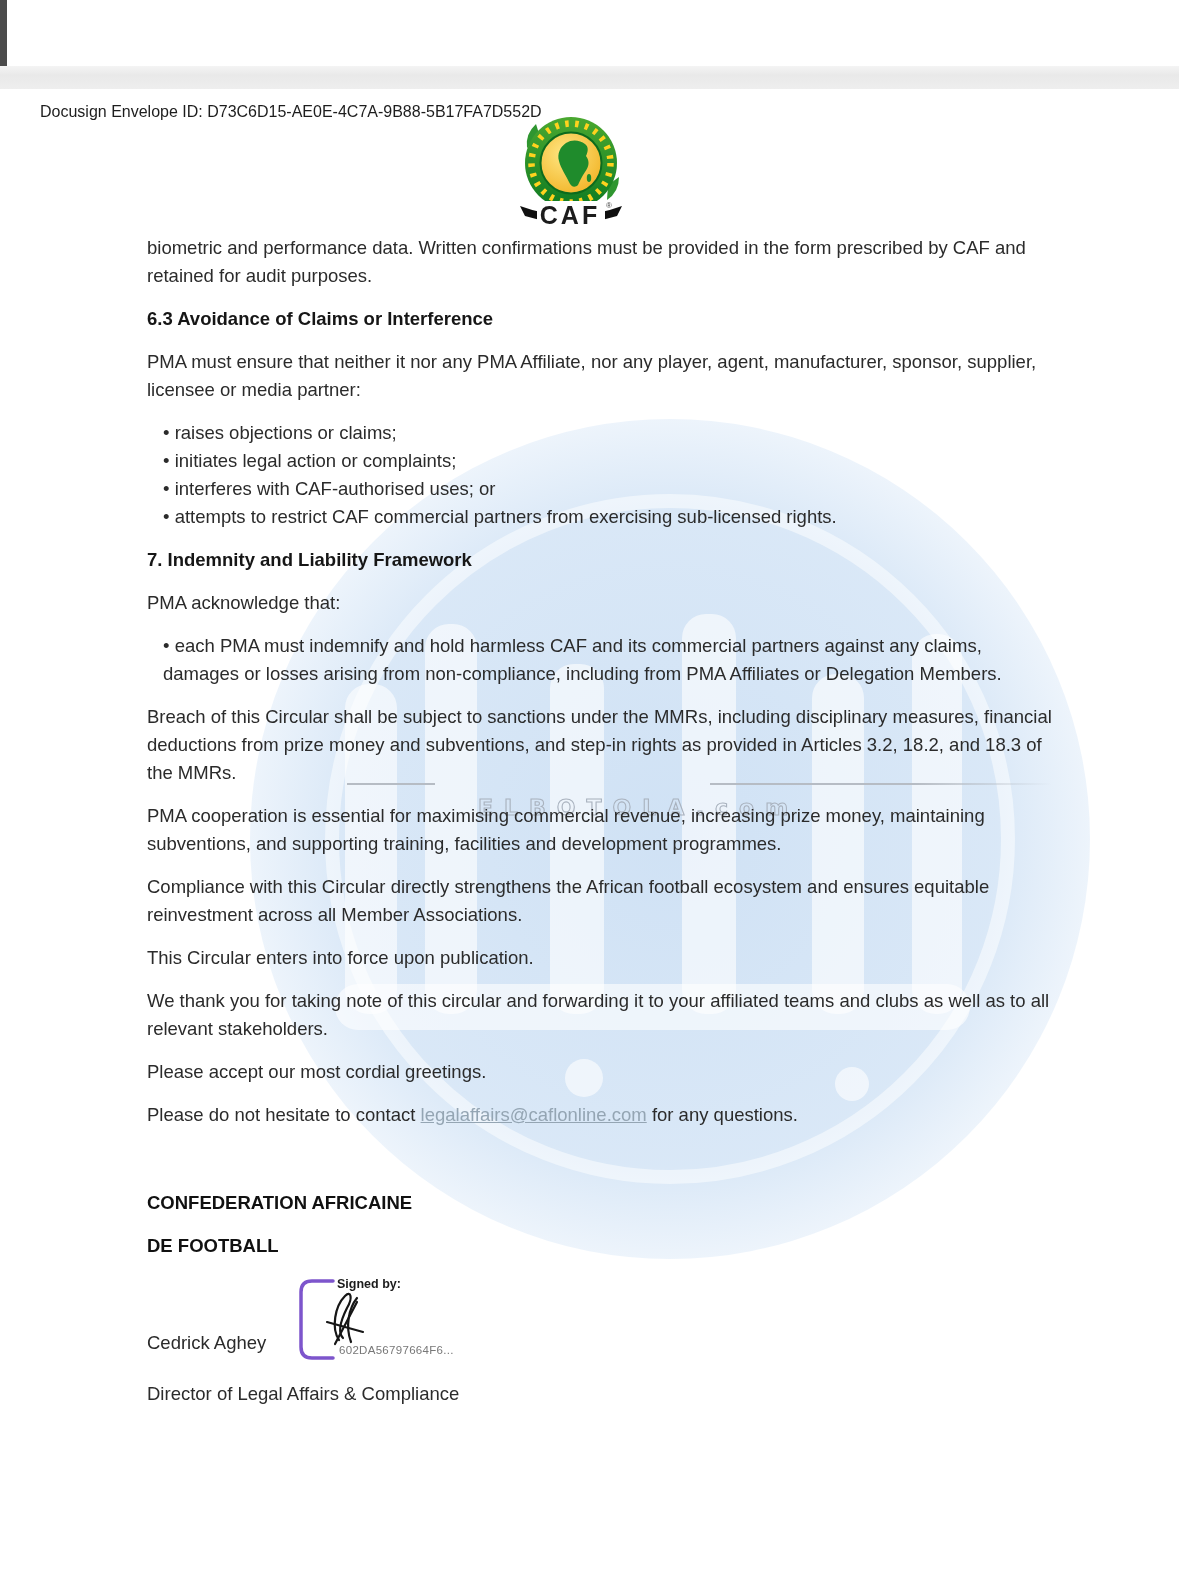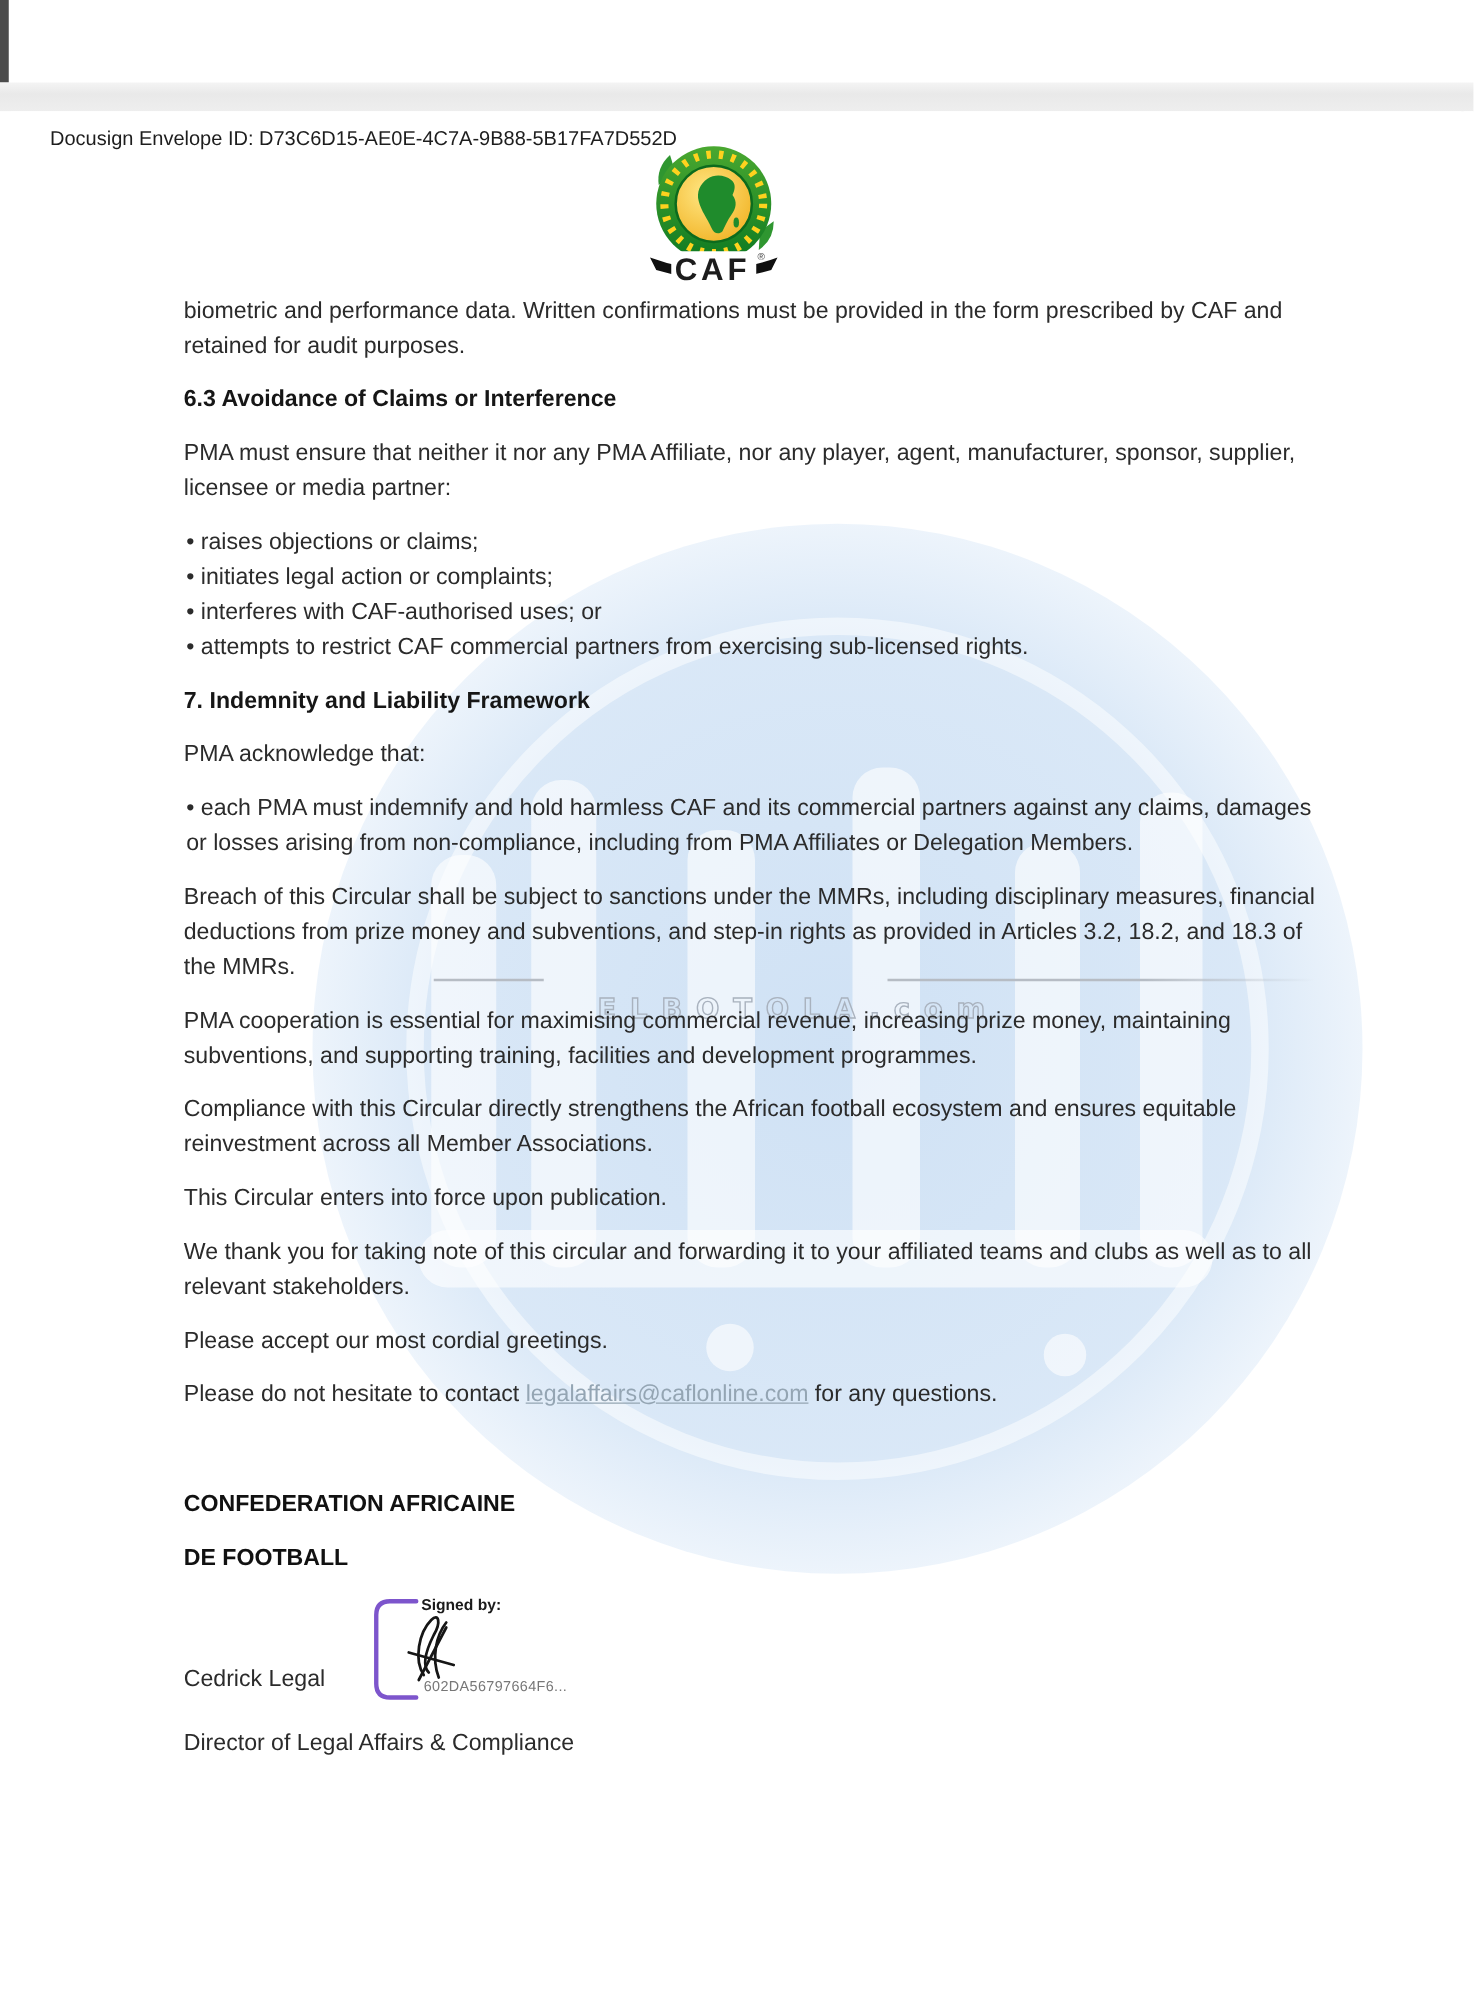--- a/index.html
+++ b/index.html
@@ -47,21 +47,21 @@
   
   .content { position:relative; z-index:1; }
   .docusign-row { margin:14px 12px 0 40px; font-size:16px; color:#1d1d1d; }
   .logo-wrap { position:absolute; left:506px; top:8px; width:130px; height:125px; }
   .logo-spacer { height:113px; }
 
   .bodycopy { padding-left:147px; width:1060px; }
   .bodycopy p { max-width:905px; font-size:18.5px; line-height:28px; margin:0 0 15px; color:#2b2b2b; }
   .bodycopy h3 { max-width:905px; font-size:18.5px; line-height:28px; margin:14px 0 15px;
     font-weight:700; color:#161616; }
-  .bodycopy ul { list-style:none; max-width:905px; margin:0 2px 15px; }
+  .bodycopy ul { list-style:none; max-width:905px; margin:0 16px 15px; }
   .bodycopy li { font-size:18.5px; line-height:28px; color:#2b2b2b; }
   .bodycopy li::before { content:"\2022\00a0"; }
   a.email-link { color:#94a5b3; text-decoration:underline;margin-top:37px; }
 
   .org-line1 { font-weight:700; font-size:18.5px; color:#111; margin:60px 0 0 147px; line-height:28px; }
   .org-line2 { font-weight:700; font-size:18.5px; color:#111; margin:15px 0 16px 147px; line-height:28px; }
 
   .sig-row { display:flex; align-items:flex-end; margin:4px 0 0 147px; height:86px; }
   .signer-name { font-size:18.5px; color:#2b2b2b; width:150px; margin-bottom:8px; }
   .sig-widget { position:relative; width:260px; height:84px; }
@@ -164,21 +164,21 @@
         <p>We thank you for taking note of this circular and forwarding it to your affiliated teams and clubs as well as to all relevant stakeholders.</p>
         <p>Please accept our most cordial greetings.</p>
 
         <p><span>Please do not hesitate to contact </span><a href="#" class="email-link">legalaffairs@caflonline.com</a><span> for any questions.</span></p>
       </div>
 
       <div class="org-line1">CONFEDERATION AFRICAINE</div>
       <div class="org-line2">DE FOOTBALL</div>
 
       <div class="sig-row">
-        <div class="signer-name">Cedrick Legal</div>
+        <div class="signer-name">Cedrick Aghey</div>
 
         <div class="sig-widget">
           <svg class="sig-bracket" width="44" height="84" viewBox="0 0 44 84">
             <path d="M36,3 H15 Q4,3 4,14 V69 Q4,80 15,80 H36" fill="none" stroke="#7d55cc" stroke-width="3.5" stroke-linecap="round"></path>
           </svg>
           <div class="signed-by">Signed by:</div>
           <svg class="sig-scribble" width="66" height="56" viewBox="0 0 66 56">
             <g fill="none" stroke="#161616" stroke-width="2.2" stroke-linecap="round">
               <path d="M26,50 C18,38 22,16 32,6 C38,0 40,8 34,18 C28,30 24,42 30,48"></path>
               <path d="M38,52 C32,36 36,18 44,8"></path>

